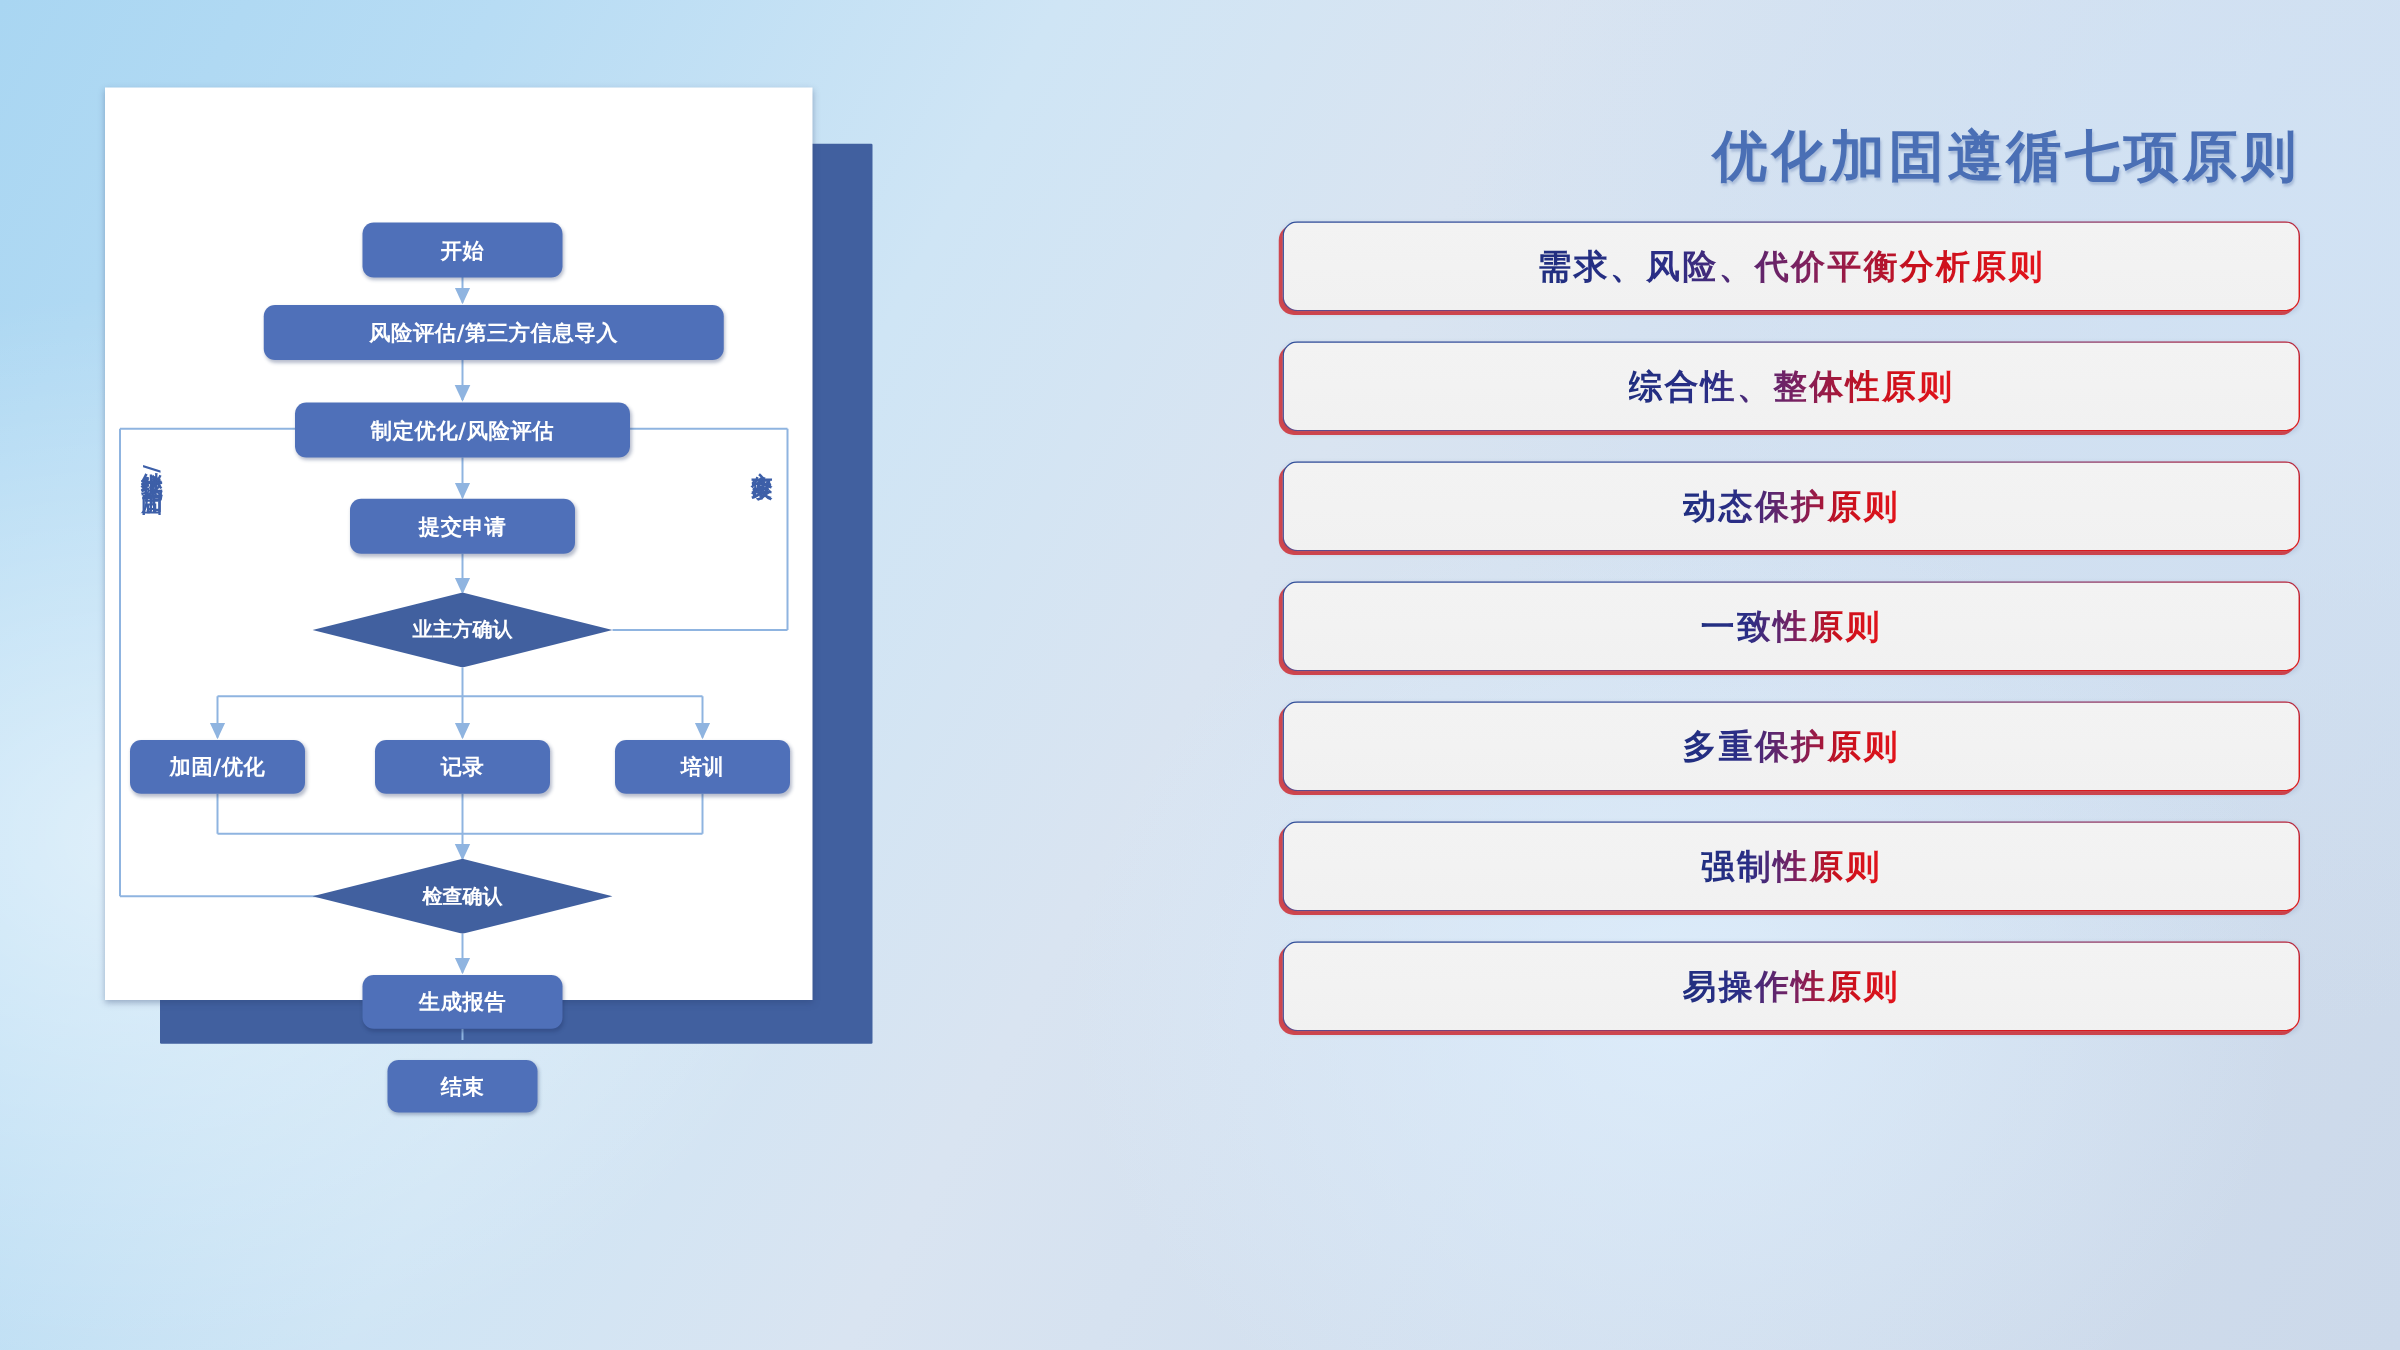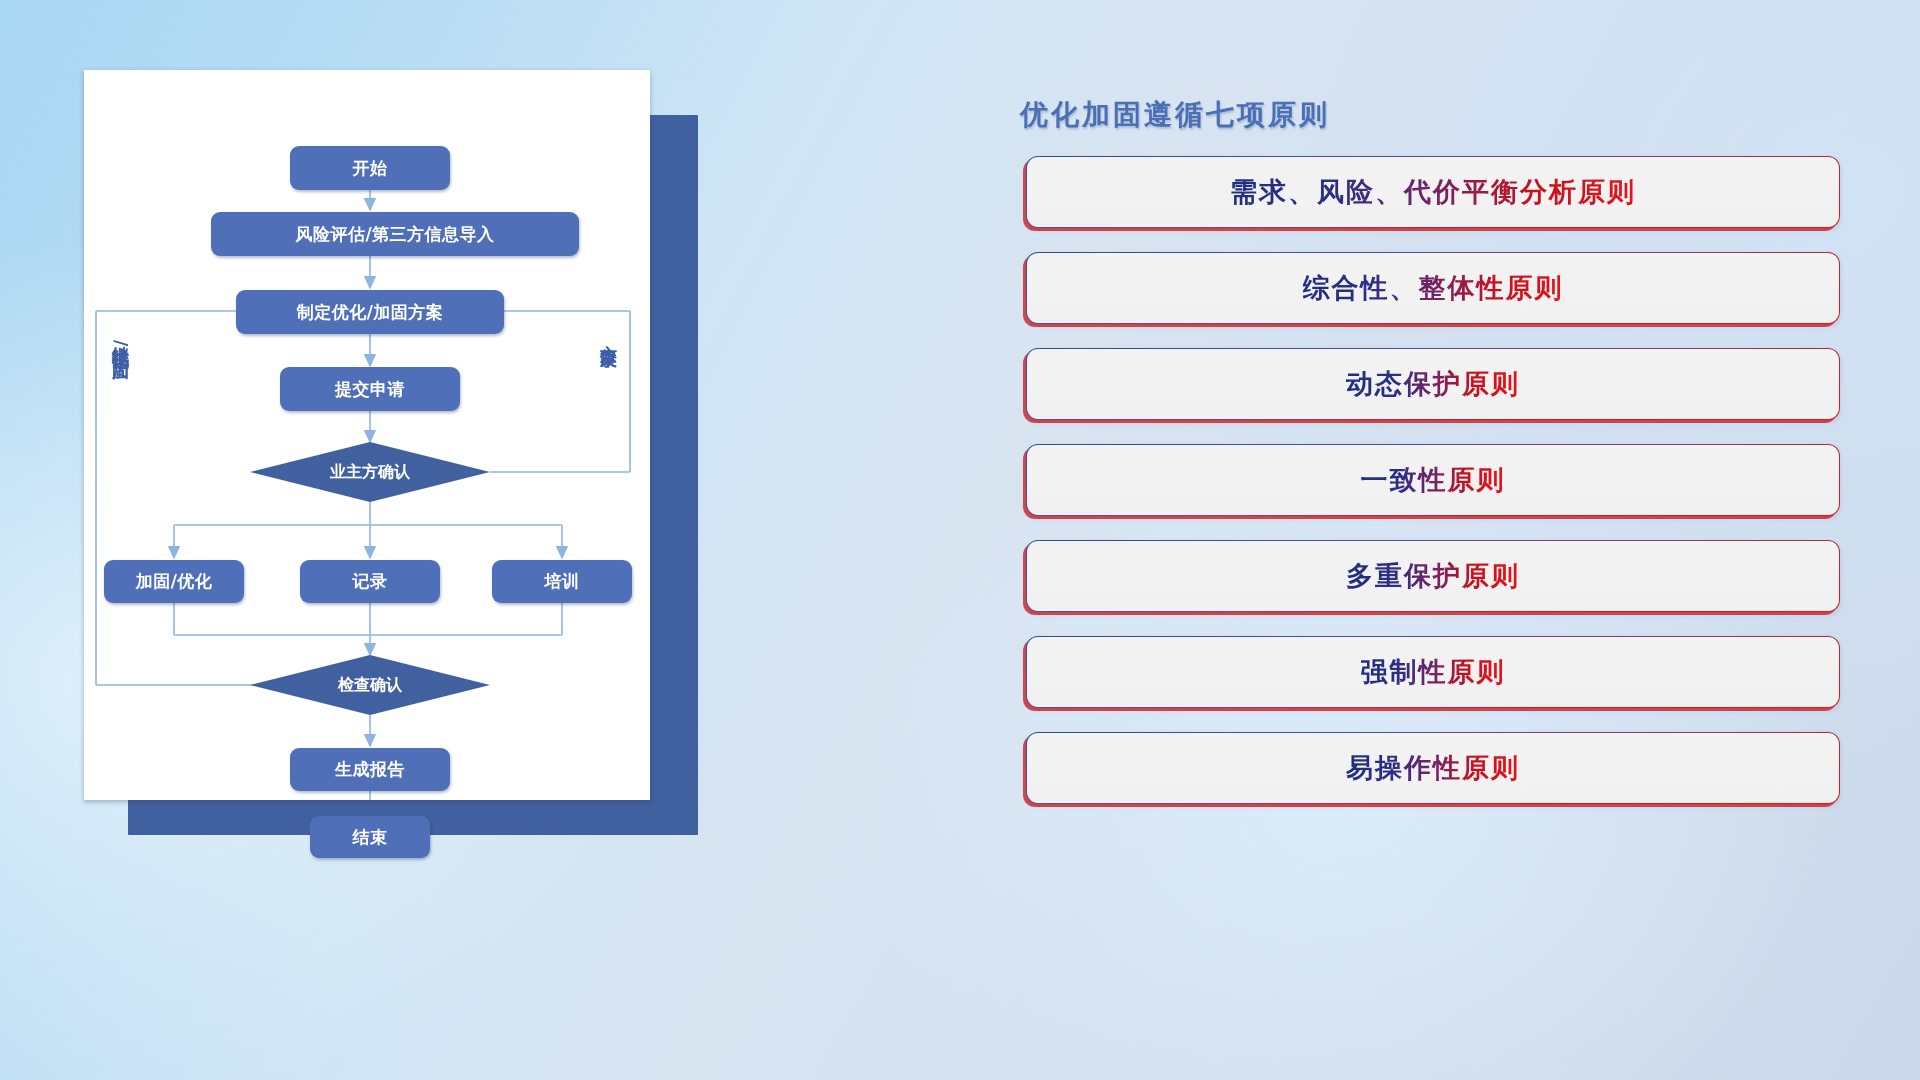--- a/index.html
+++ b/index.html
@@ -21,21 +21,21 @@
   #flow-wrap { position: absolute; left: 84px; top: 70px; width: 600px; height: 750px; }
   #flow-accent {
     position: absolute; left: 44px; top: 45px; width: 570px; height: 720px;
     background: #41609f; border-radius: 1px;
   }
   #flow-card {
     position: absolute; left: 0; top: 0; width: 566px; height: 730px;
     background: #ffffff;
     box-shadow: 0 2px 5px rgba(40,60,110,0.35);
   }
-  #flow-canvas { position: absolute; inset: 0; }
+  #flow-canvas { position: absolute; inset: 0; margin-top: 32px; }
   #flow-svg { position: absolute; left: 0; top: 0; width: 566px; height: 730px; }
 
   .node {
     position: absolute;
     background: #4f70b9;
     color: #ffffff;
     border-radius: 9px;
     display: flex; align-items: center; justify-content: center;
     font-size: 17px; font-weight: bold;
     letter-spacing: 0.5px;
@@ -53,22 +53,22 @@
     position: absolute;
     color: #3d5fa8; font-size: 17px; font-weight: bold;
     writing-mode: vertical-rl;
     letter-spacing: 2px;
     white-space: nowrap;
   }
 
   
   #right-panel { position: absolute; left: 1020px; top: 96px; width: 820px; }
   #panel-title {
-    text-align: left;
-    font-size: 28px; font-weight: bold;
+    text-align: right;
+    font-size: 44px; font-weight: bold;
     color: #4a6fb5;
     letter-spacing: 3px;
     margin-bottom: 18px;
     text-shadow: 1px 2px 2px rgba(70,100,160,0.30);
   }
   #cards { display: flex; flex-direction: column; gap: 24px; padding-left: 6px; margin-top: 22px; }
   .pcard {
     position: relative;
     height: 72px;
     border-radius: 12px;
@@ -148,21 +148,21 @@
 
       <div class="node" style="left:206px; top:76px; width:160px; height:44px;">
         <span>开始</span>
       </div>
 
       <div class="node" style="left:127px; top:142px; width:368px; height:44px;">
         <span>风险评估/第三方信息导入</span>
       </div>
 
       <div class="node" style="left:152px; top:220px; width:268px; height:44px;">
-        <span>制定优化/加固方案</span>
+        <span>制定优化/风险评估</span>
       </div>
 
       <div class="node" style="left:196px; top:297px; width:180px; height:44px;">
         <span>提交申请</span>
       </div>
 
       <div class="diamond-wrap" style="left:166px; top:372px; width:240px; height:60px;">
         <svg width="240" height="60" viewBox="0 0 240 60">
           <polygon points="120,0 240,30 120,60 0,30" fill="#41609f"></polygon>
         </svg>

